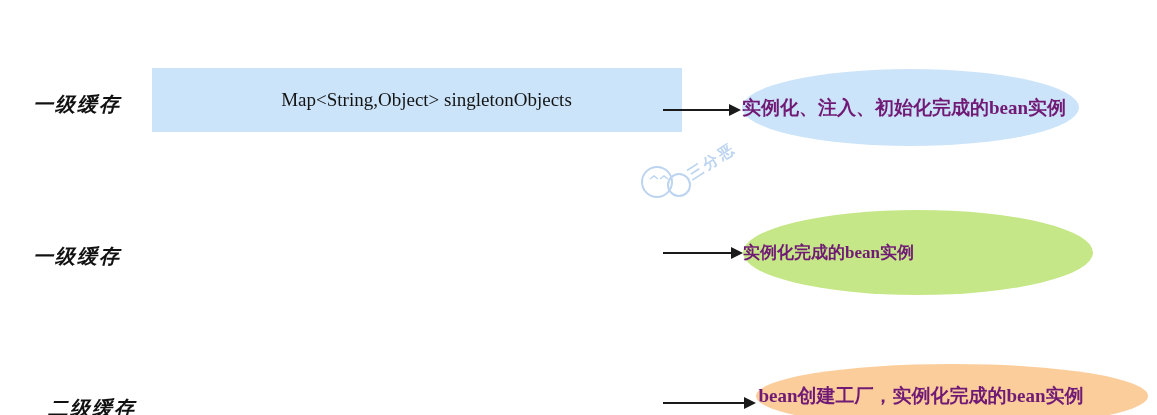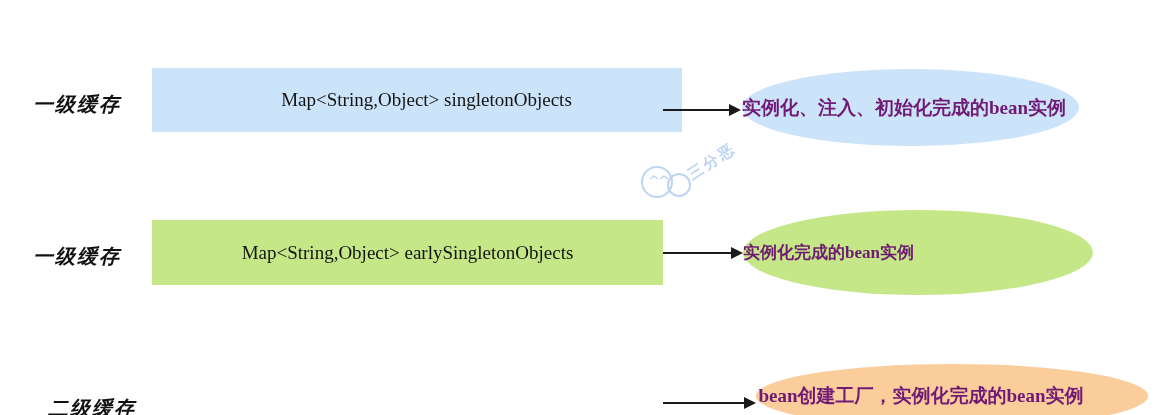--- a/index.html
+++ b/index.html
@@ -54,23 +54,20 @@
   </div>
   <svg class="arrow" style="left:663px;top:55px;" width="78" height="14" viewBox="0 0 78 14">
     <line x1="0" y1="7" x2="67" y2="7" stroke="#1a1a1a" stroke-width="2"></line>
     <polygon points="66,1 78,7 66,13" fill="#1a1a1a"></polygon>
   </svg>
   <div class="ellipse el-blue">
     <span>实例化、注入、初始化完成的bean实例</span>
   </div>
 
   <div class="row-label" style="left:33px;top:195px;">一级缓存</div>
-  <div class="cache-box box-green" style="top:172px;height:65px;">
-    <span>Map&lt;String,Object&gt; earlySingletonObjects</span>
-  </div>
   <svg class="arrow" style="left:663px;top:198px;" width="80" height="14" viewBox="0 0 80 14">
     <line x1="0" y1="7" x2="69" y2="7" stroke="#1a1a1a" stroke-width="2"></line>
     <polygon points="68,1 80,7 68,13" fill="#1a1a1a"></polygon>
   </svg>
   <div class="ellipse el-green">
     <span>实例化完成的bean实例</span>
   </div>
 
   <div class="row-label" style="left:48px;top:347px;">二级缓存</div>
   <svg class="arrow" style="left:663px;top:348px;" width="93" height="14" viewBox="0 0 93 14">

